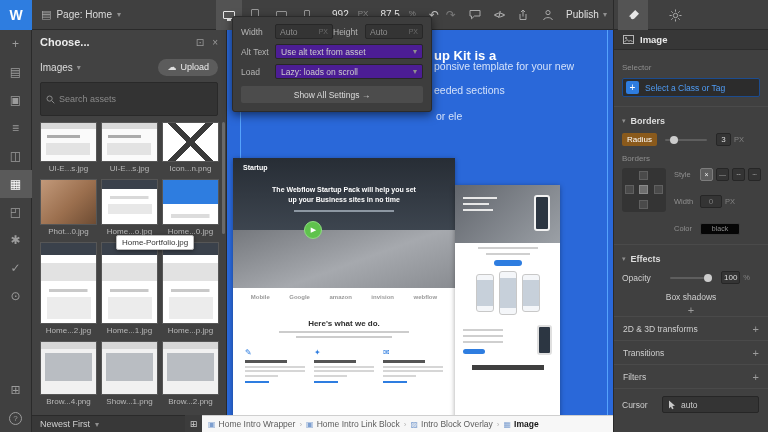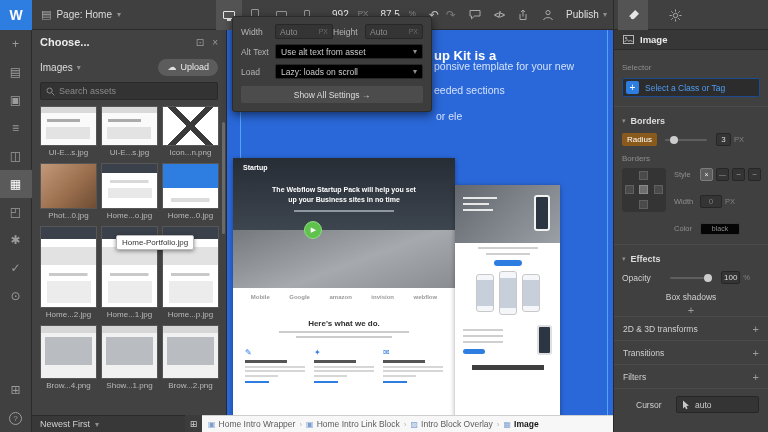--- a/index.html
+++ b/index.html
@@ -53,21 +53,21 @@
   .ap-head { height:24px; display:flex; align-items:center; padding:0 8px; }
   .ap-title { color:#ececec; font-size:11px; font-weight:bold; flex:1; }
   .ap-hicon { color:#9a9a9a; font-size:10px; margin-left:8px; }
   .ap-filter { height:26px; display:flex; align-items:center; padding:0 8px; }
   .ap-filter-label { color:#dcdcdc; font-size:10px; }
   .ap-filter .caret { margin-left:4px; }
   .upload-btn { margin-left:auto; height:17px; background:#5c5c5c; border-radius:9px; display:flex;
                 align-items:center; gap:4px; padding:0 9px; color:#ececec; font-size:9px; }
   .upload-btn .cloud { font-size:9px; color:#e0e0e0; }
   .searchbox { margin:2px 8px 0 8px; height:18px; background:#333333; border:1px solid #292929;
-               border-radius:2px; display:flex; align-items:center; padding:8px 5px; gap:4px; }
+               border-radius:2px; display:flex; align-items:center; padding:16px 5px; gap:4px; }
   .searchbox input { background:transparent; border:none; outline:none; color:#cccccc; font-size:9px; width:140px; }
   .searchbox input::placeholder { color:#8a8a8a; }
   .agrid { display:grid; grid-template-columns:repeat(3,57px); column-gap:4px; row-gap:6px;
            padding:6px 8px 0 8px; }
   .fname { margin-top:2px; font-size:8px; color:#b8b8b8; text-align:center; white-space:nowrap;
            overflow:hidden; text-overflow:ellipsis; }
   .thumb { width:57px; border:1px solid #565656; background:#fff; }
   .h1r { height:40px; } .h2r { height:46px; } .h3r { height:82px; } .h4r { height:54px; }
   .t-ui { background:#fafafa;
           background-image:linear-gradient(#d9d9d9,#d9d9d9),linear-gradient(#ababab,#ababab),linear-gradient(#e3e3e3,#e3e3e3);
@@ -155,21 +155,21 @@
                border:1px solid #2b2b2b; border-radius:3px; box-shadow:0 3px 10px rgba(0,0,0,.55);
                padding:7px 8px 8px 8px; z-index:85; }
   .ip-row { display:flex; align-items:center; margin-top:5px; }
   .ip-row:first-child { margin-top:0; }
   .ip-label { color:#b5b5b5; font-size:8.5px; flex:0 0 34px; }
   .ip-label.l2 { flex:0 0 32px; }
   .ip-input { height:15px; background:#343434; border:1px solid #272727; border-radius:2px;
               display:flex; align-items:center; padding:0 4px; flex:1; }
   .ip-input .v { color:#8d8d8d; font-size:8.5px; flex:1; }
   .ip-input .u { color:#6a6a6a; font-size:7px; }
-  .ip-select { height:15px; background:#000000; border:1px solid #272727; border-radius:2px;
+  .ip-select { height:15px; background:#4c1d95; border:1px solid #272727; border-radius:2px;
                display:flex; align-items:center; padding:0 5px; flex:1; }
   .ip-select .v { color:#cccccc; font-size:8.5px; flex:1; }
   .ip-btn { margin-top:7px; height:17px; background:#4c4c4c; border-radius:2px; display:flex;
             align-items:center; justify-content:center; color:#dddddd; font-size:8.5px; }
 
   
   .crumbbar { position:absolute; left:185px; top:415px; width:428px; height:17px; z-index:80;
               display:flex; align-items:stretch; }
   .crumb-toggle { width:17px; background:#3c3c3c; color:#cccccc; font-size:9px; display:flex;
                   align-items:center; justify-content:center; flex:0 0 auto; }
@@ -223,21 +223,21 @@
             color:#8d8d8d; font-size:7px; display:flex; align-items:center; justify-content:center; }
   .divider { border-top:1px solid #4a4a4a; margin-top:9px; }
   .opacity-row { display:flex; align-items:center; padding:2px 8px 0 8px; }
   .opacity-row .olabel { color:#cfcfcf; font-size:8.5px; width:40px; }
   .plus-row { display:flex; align-items:center; justify-content:space-between; height:24px;
               border-top:1px solid #4a4a4a; margin:0 0 0 0; padding:0 9px; }
   .plus-row:first-of-type { border-top:none;flex-direction:column; }
   .plus-row .plabel { color:#cfcfcf; font-size:8.5px; }
   .plus-row .plus { color:#9d9d9d; font-size:11px; }
   .rows-block { margin-top:8px; border-bottom:1px solid #4a4a4a; }
-  .cursor-row { display:flex; align-items:center; gap:6px; padding:7px 9px 0 22px; }
+  .cursor-row { display:flex; align-items:center; gap:6px; padding:7px 9px 0 8px; }
   .cursor-row .clabel2 { color:#cfcfcf; font-size:8.5px; width:34px; }
   .cursor-dd { flex:1; height:17px; background:#343434; border:1px solid #262626; border-radius:2px;
                display:flex; align-items:center; gap:5px; padding:0 5px; }
   .cursor-dd .cv { color:#cccccc; font-size:8.5px; }
 </style>
 </head>
 <body>
 
 <div class="stage">
 

